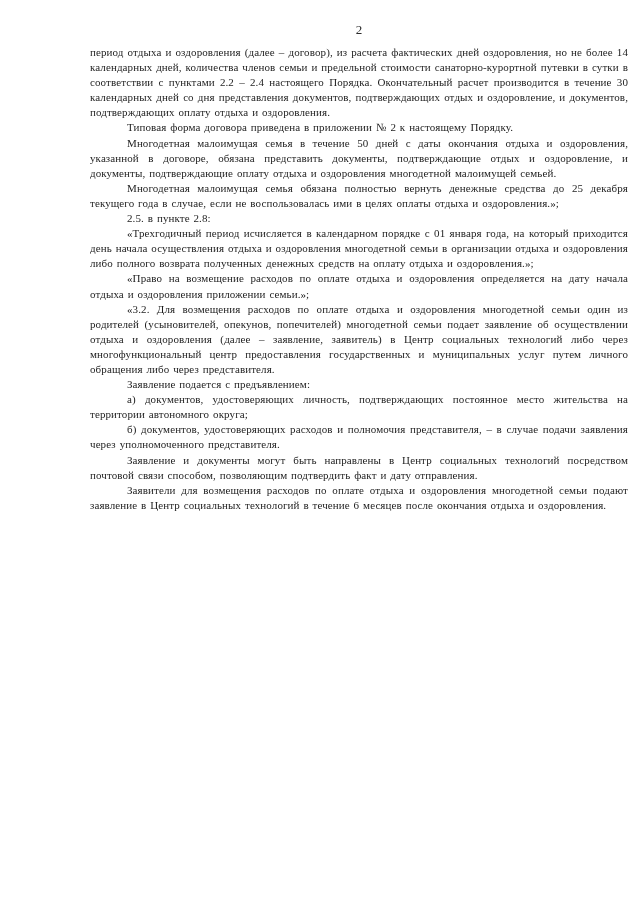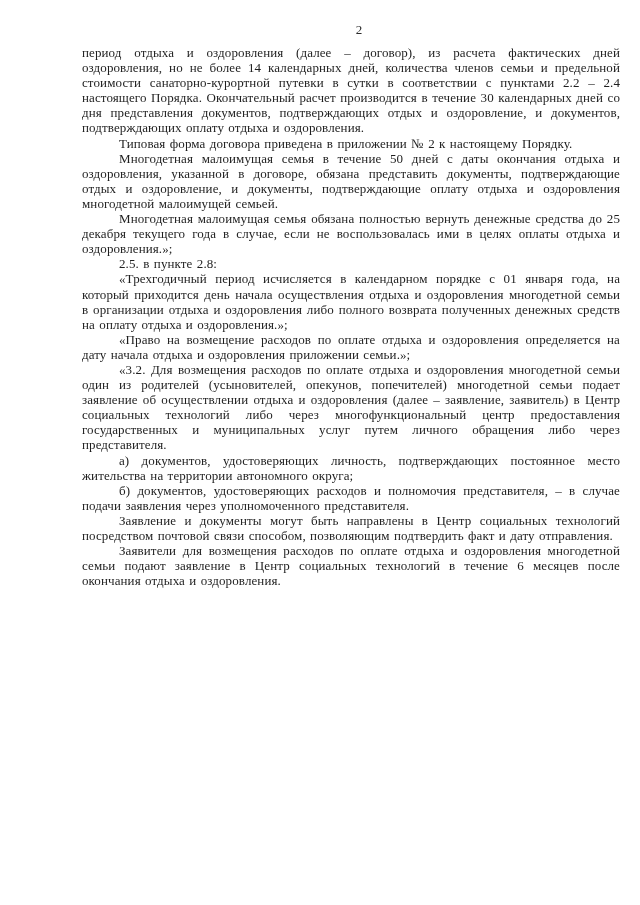--- a/index.html
+++ b/index.html
@@ -22,23 +22,23 @@
     left: 90px;
     width: 538px;
     text-align: center;
     font-size: 13px;
     line-height: 15px;
     color: #2a2a2a;
   }
   .document-body {
     position: absolute;
     top: 45px;
-    left: 82px;
+    left: 90px;
     width: 538px;
-    font-size: 13px;
+    font-size: 11px;
     line-height: 15.1px;
     text-align: justify;
     letter-spacing: 0.1px;
     word-spacing: 1px;
   }
   .document-body p {
     margin: 0;
     padding: 0;
     text-indent: 37px;
   }
@@ -54,18 +54,19 @@
 
   <div class="document-body">
     <p class="continuation">период отдыха и оздоровления (далее – договор), из расчета фактических дней оздоровления, но не более 14 календарных дней, количества членов семьи и предельной стоимости санаторно-курортной путевки в сутки в соответствии с пунктами 2.2 – 2.4 настоящего Порядка. Окончательный расчет производится в течение 30 календарных дней со дня представления документов, подтверждающих отдых и оздоровление, и документов, подтверждающих оплату отдыха и оздоровления.</p>
     <p>Типовая форма договора приведена в приложении № 2 к настоящему Порядку.</p>
     <p>Многодетная малоимущая семья в течение 50 дней с даты окончания отдыха и оздоровления, указанной в договоре, обязана представить документы, подтверждающие отдых и оздоровление, и документы, подтверждающие оплату отдыха и оздоровления многодетной малоимущей семьей.</p>
     <p>Многодетная малоимущая семья обязана полностью вернуть денежные средства до 25 декабря текущего года в случае, если не воспользовалась ими в целях оплаты отдыха и оздоровления.»;</p>
     <p>2.5. в пункте 2.8:</p>
     <p>«Трехгодичный период исчисляется в календарном порядке с 01 января года, на который приходится день начала осуществления отдыха и оздоровления многодетной семьи в организации отдыха и оздоровления либо полного возврата полученных денежных средств на оплату отдыха и оздоровления.»;</p>
     <p>«Право на возмещение расходов по оплате отдыха и оздоровления определяется на дату начала отдыха и оздоровления приложении семьи.»;</p>
     <p>«3.2. Для возмещения расходов по оплате отдыха и оздоровления многодетной семьи один из родителей (усыновителей, опекунов, попечителей) многодетной семьи подает заявление об осуществлении отдыха и оздоровления (далее – заявление, заявитель) в Центр социальных технологий либо через многофункциональный центр предоставления государственных и муниципальных услуг путем личного обращения либо через представителя.</p>
+    <p>Заявление подается с предъявлением:</p>
     <p>а) документов, удостоверяющих личность, подтверждающих постоянное место жительства на территории автономного округа;</p>
     <p>б) документов, удостоверяющих расходов и полномочия представителя, – в случае подачи заявления через уполномоченного представителя.</p>
     <p>Заявление и документы могут быть направлены в Центр социальных технологий посредством почтовой связи способом, позволяющим подтвердить факт и дату отправления.</p>
     <p>Заявители для возмещения расходов по оплате отдыха и оздоровления многодетной семьи подают заявление в Центр социальных технологий в течение 6 месяцев после окончания отдыха и оздоровления.</p>
   </div>
 </div>
 
 </body></html>

